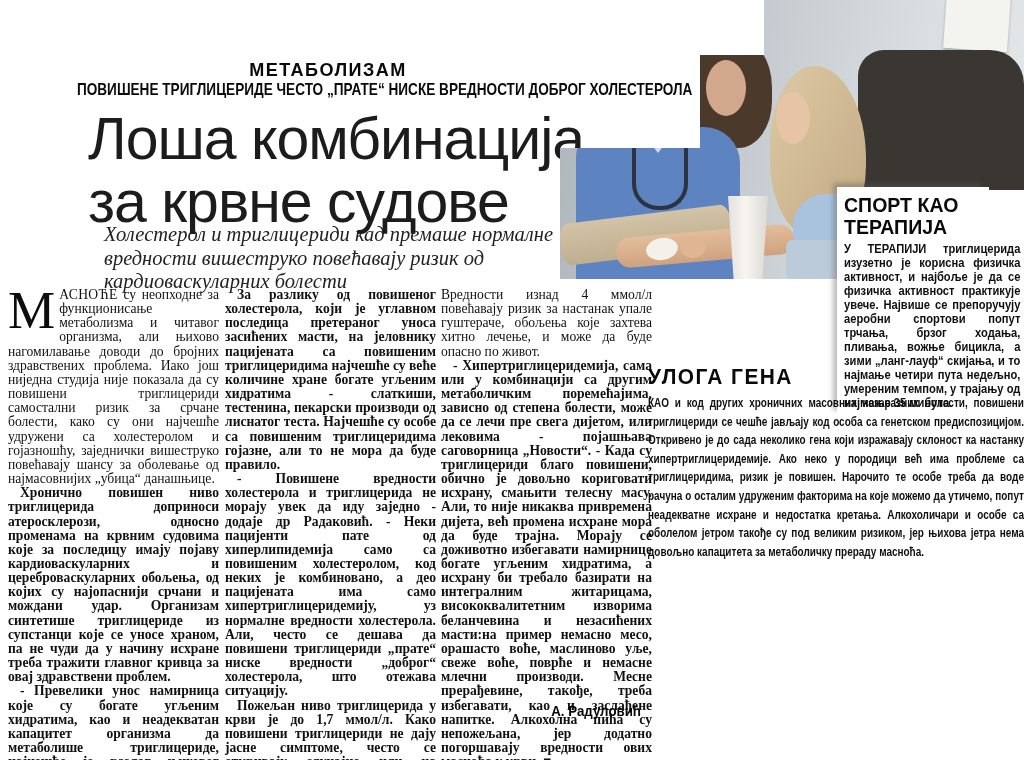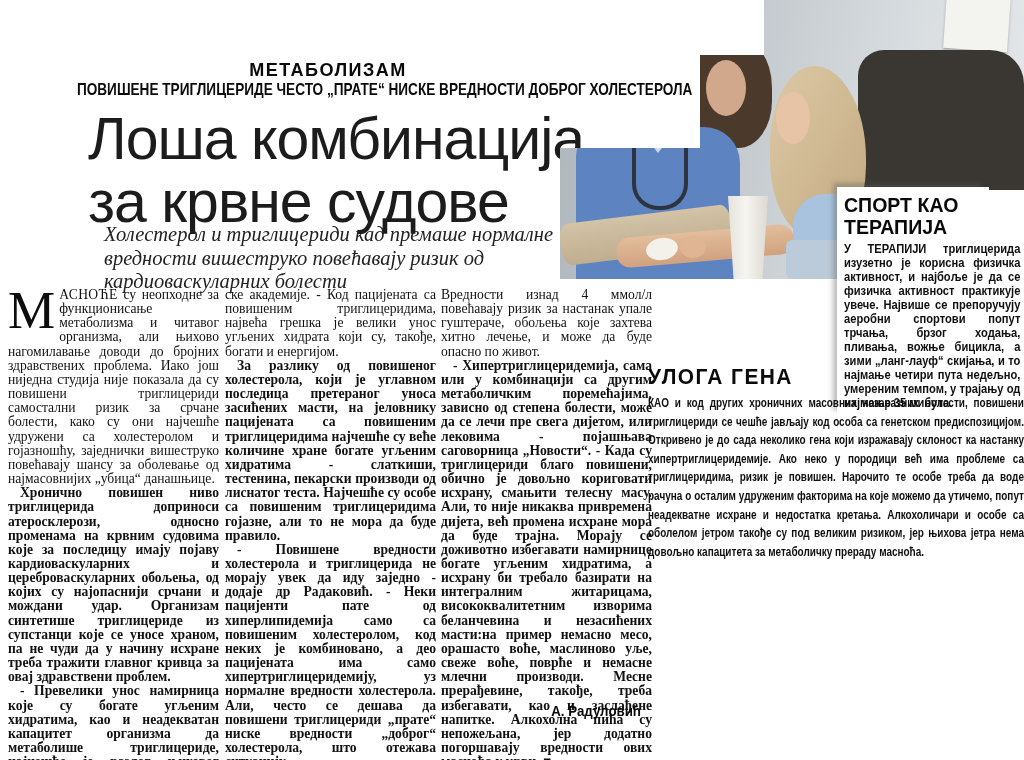--- a/index.html
+++ b/index.html
@@ -131,21 +131,20 @@
     <div class="ph-tray"></div>
   </div>
 
   <div class="col col-1">
     <p><span class="dropcap">М</span><span class="leadword">АСНОЋЕ</span><span> су неопходне за функционисање метаболизма и читавог организма, али њихово нагомилавање доводи до бројних здравствених проблема. Иако још ниједна студија није показала да су повишени триглицериди самостални ризик за срчане болести, како су они најчешће удружени са холестеролом и гојазношћу, заједнички вишеструко повећавају шансу за оболевање од најмасовнијих „убица“ данашњице.</span></p>
     <p class="ind">Хронично повишен ниво триглицерида доприноси атеросклерози, односно променама на крвним судовима које за последицу имају појаву кардиоваскуларних и цереброваскуларних обољења, од којих су најопаснији срчани и мождани удар. Организам синтетише триглицериде из супстанци које се уносе храном, па не чуди да у начину исхране треба тражити главног кривца за овај здравствени проблем.</p>
     <p class="ind">- Превелики унос намирница које су богате угљеним хидратима, као и неадекватан капацитет организма да метаболише триглицериде, најчешће је разлог њиховог нагомилавања - каже професор др Соња Радаковић, начелница Сектора за превентивну медицину Војномедицин-</p>
   </div>
 
   <div class="col col-2">
-    <p>ске академије. - Код пацијената са повишеним триглицеридима, највећа грешка је велики унос угљених хидрата који су, такође, богати и енергијом.</p>
     <p class="ind">За разлику од повишеног холестерола, који је углавном последица претераног уноса засићених масти, на јеловнику пацијената са повишеним триглицеридима најчешће су веће количине хране богате угљеним хидратима - слаткиши, тестенина, пекарски производи од лиснатог теста. Најчешће су особе са повишеним триглицеридима гојазне, али то не мора да буде правило.</p>
     <p class="ind">- Повишене вредности холестерола и триглицерида не морају увек да иду заједно - додаје др Радаковић. - Неки пацијенти пате од хиперлипидемија само са повишеним холестеролом, код неких је комбиновано, а део пацијената има само хипертриглицеридемију, уз нормалне вредности холестерола. Али, често се дешава да повишени триглицериди „прате“ ниске вредности „доброг“ холестерола, што отежава ситуацију.</p>
     <p class="ind">Пожељан ниво триглицерида у крви је до 1,7 ммол/л. Како повишени триглицериди не дају јасне симптоме, често се откривају случајно или на рутинским контролама.</p>
   </div>
 
   <div class="col col-3">
     <p>Вредности изнад 4 ммол/л повећавају ризик за настанак упале гуштераче, обољења које захтева хитно лечење, и може да буде опасно по живот.</p>
     <p class="ind">- Хипертриглицеридемија, сама или у комбинацији са другим метаболичким поремећајима, зависно од степена болести, може да се лечи пре свега дијетом, или лековима - појашњава саговорница „Новости“. - Када су триглицериди благо повишени, обично је довољно кориговати исхрану, смањити телесну масу. Али, то није никаква привремена дијета, већ промена исхране мора да буде трајна. Морају се доживотно избегавати намирнице богате угљеним хидратима, а исхрану би требало базирати на интегралним житарицама, висококвалитетним изворима беланчевина и незасићених масти:на пример немасно месо, орашасто воће, маслиново уље, свеже воће, поврће и немасне млечни производи. Месне прерађевине, такође, треба избегавати, као и заслађене напитке. Алкохолна пића су непожељана, јер додатно погоршавају вредности ових масноћа у крви. ■</p>
   </div>
 

